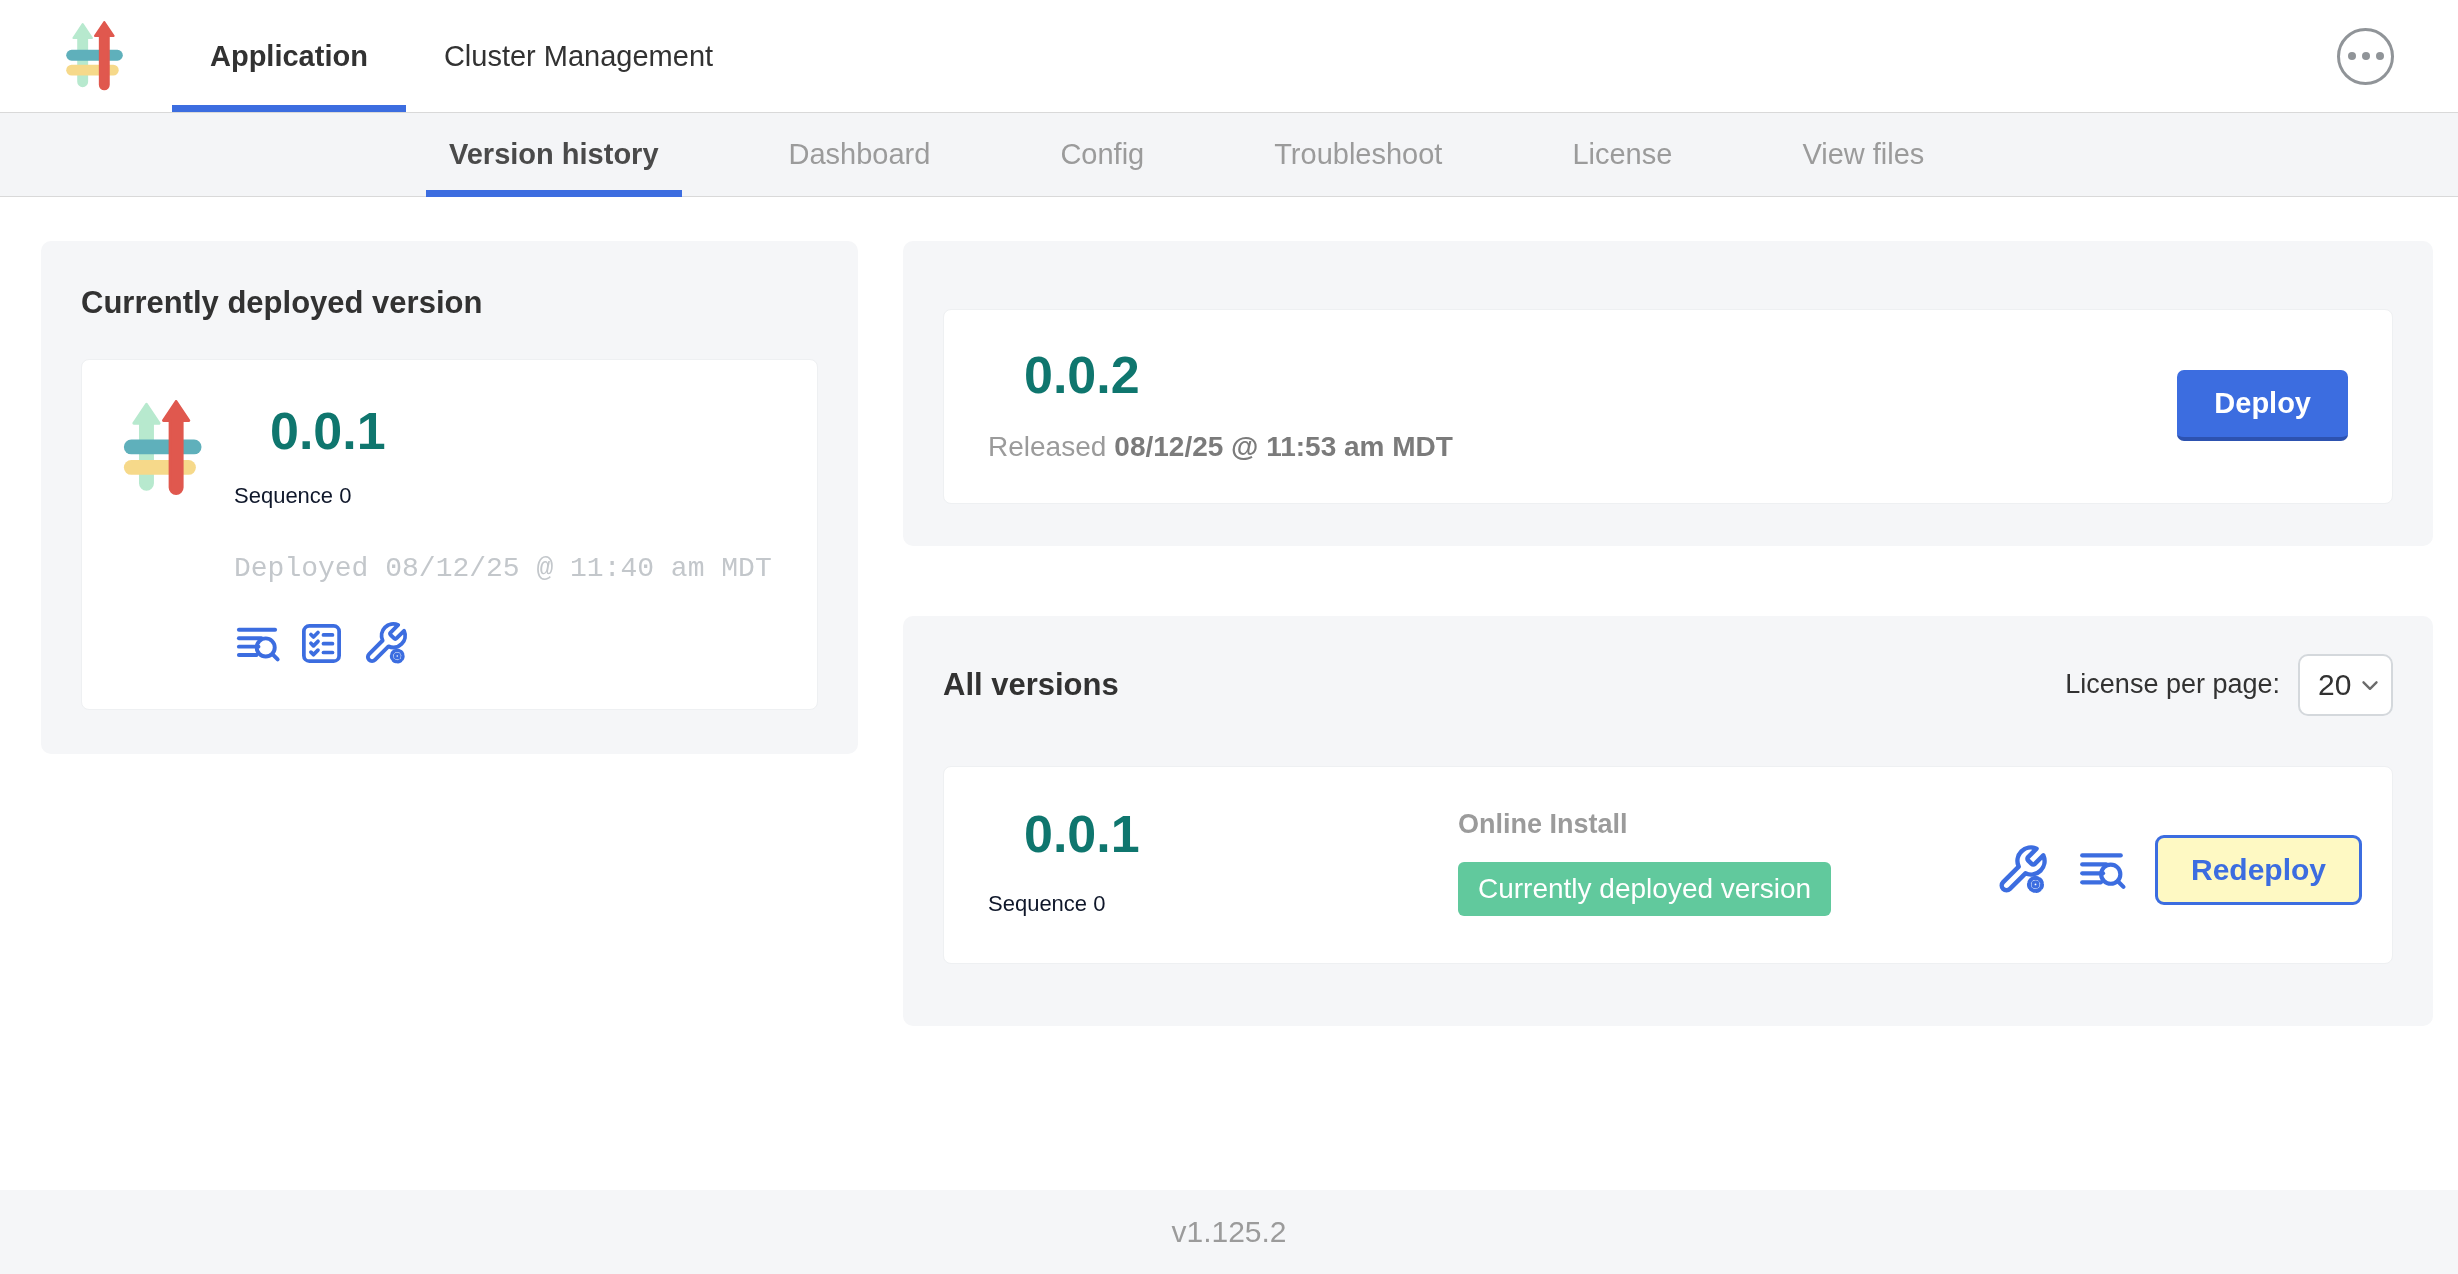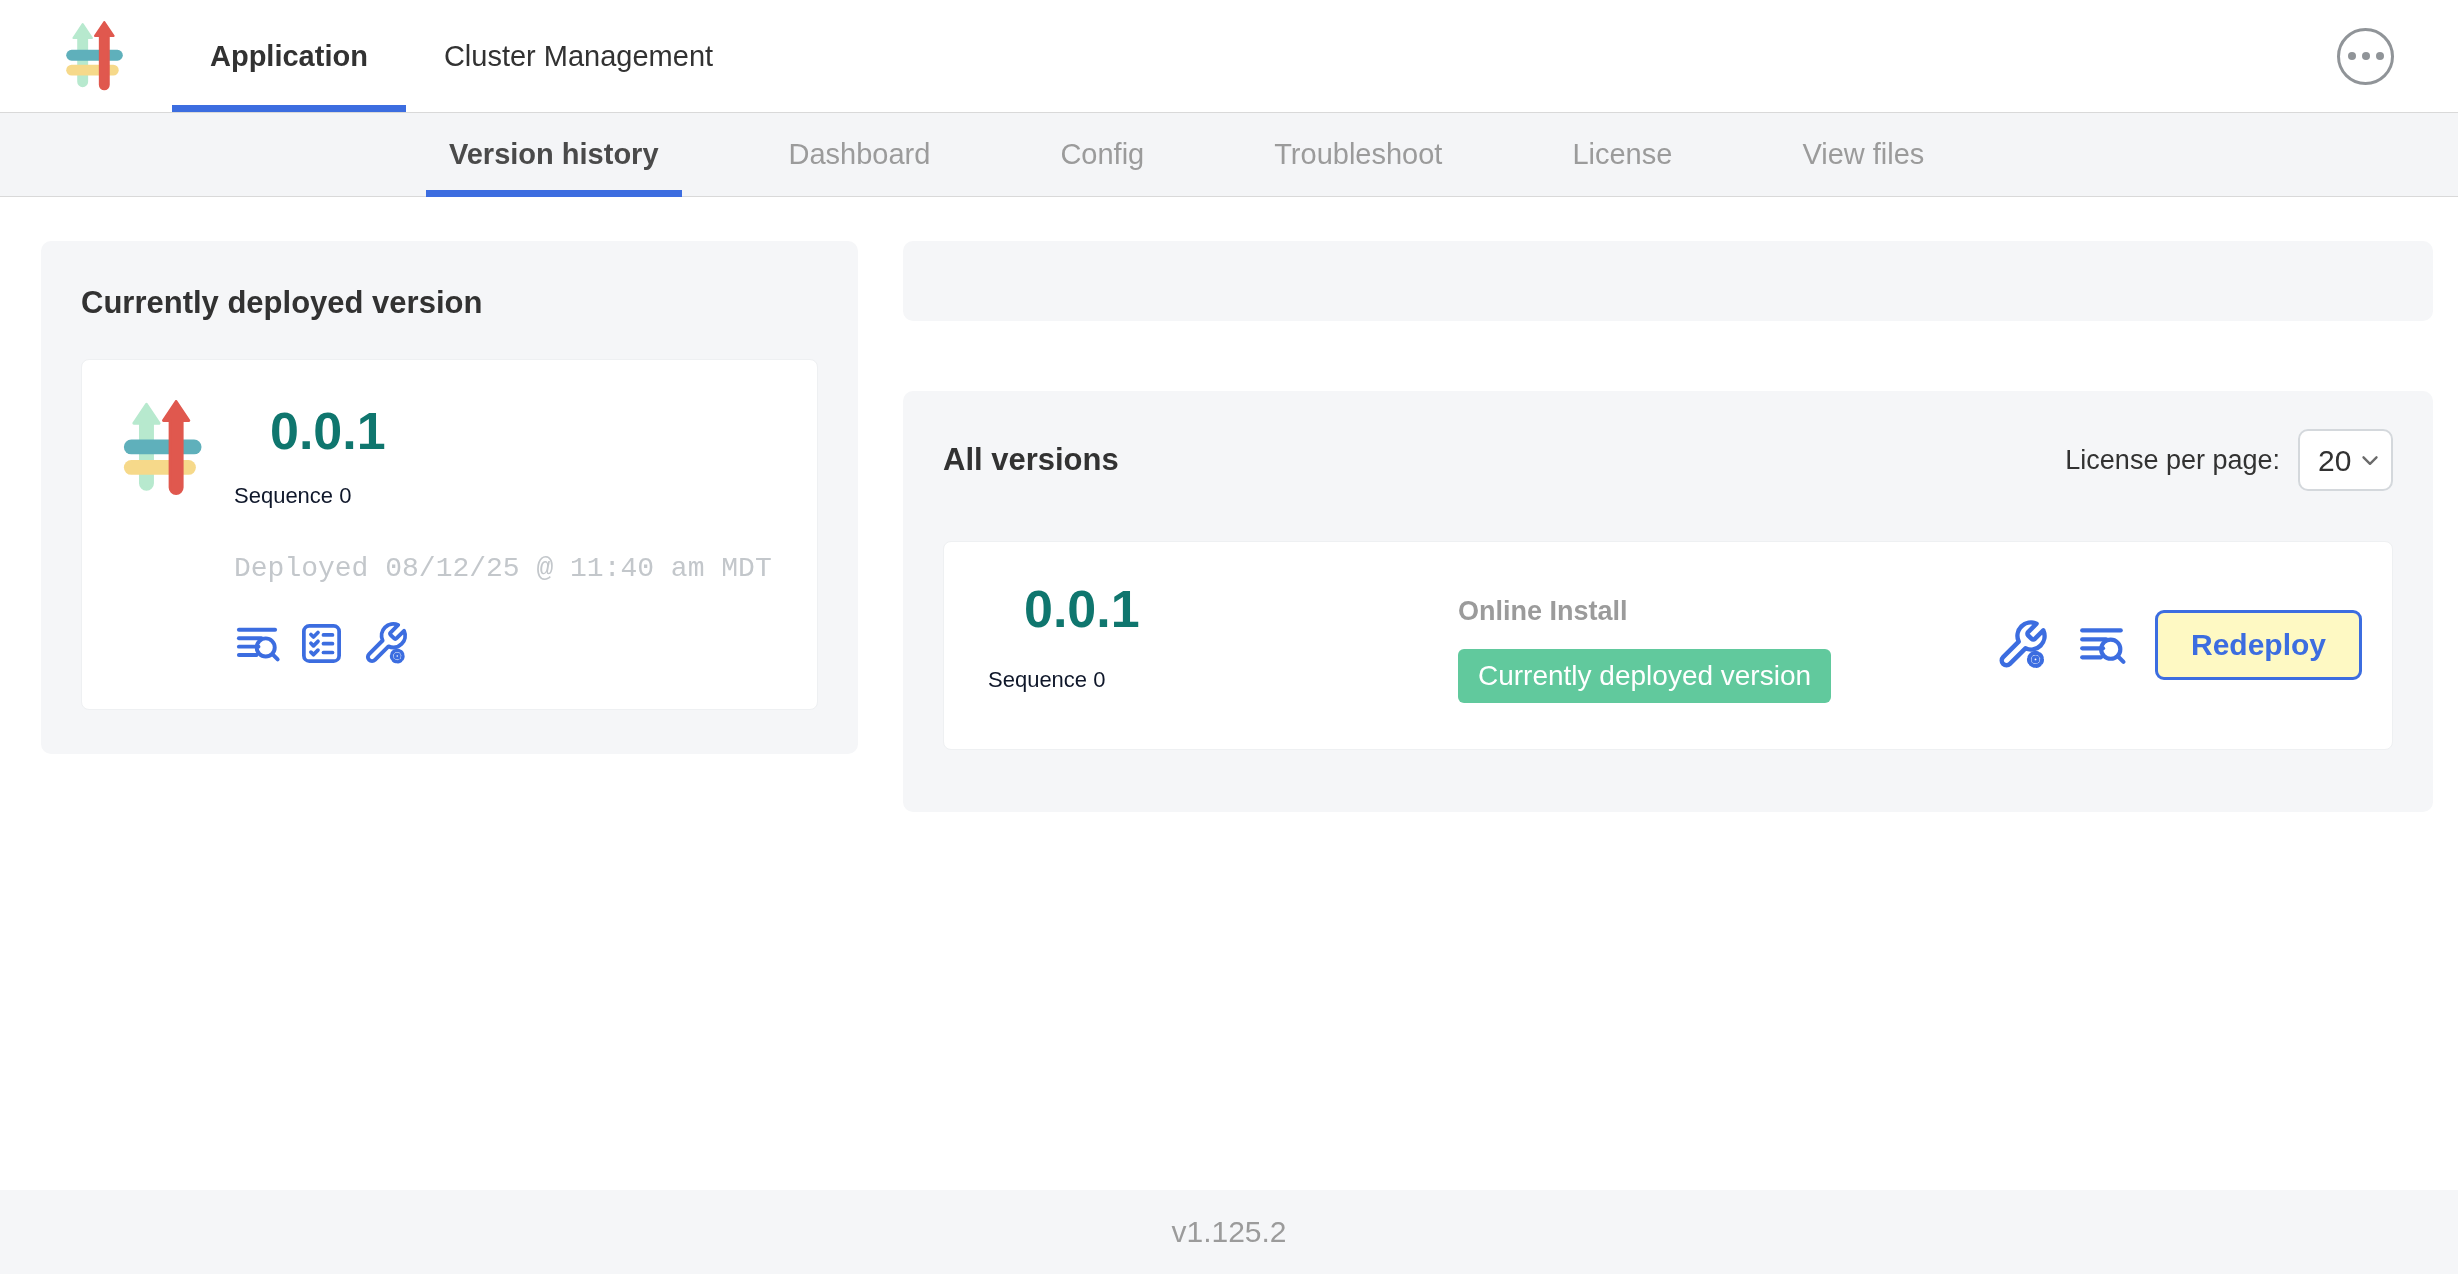--- a/index.html
+++ b/index.html
@@ -74,21 +74,21 @@
   .rpp-label{font-size:27px;color:#323232;font-weight:500;}
   .select-wrap{position:relative;}
   .select-wrap select{appearance:none;-webkit-appearance:none;width:95px;height:62px;
     background:#fff;border:2px solid #d4d8dc;border-radius:10px;font-family:inherit;
     font-size:30px;color:#323232;padding:0 34px 0 18px;cursor:pointer;}
   .select-wrap .chev{position:absolute;right:10px;top:50%;transform:translateY(-50%);
     pointer-events:none;color:#6b6b6b;display:flex;}
   .version-row{margin-top:50px;padding:40px 30px 46px 44px;display:flex;align-items:flex-start;}
   .vr-left{width:470px;flex:0 0 auto;}
   .vr-mid{flex:1 1 auto;padding-top:2px;}
-  .install-type{font-size:27px;font-weight:600;color:#9b9b9b;margin-top:12px;}
+  .install-type{font-size:27px;font-weight:600;color:#9b9b9b;}
   .status-badge{display:inline-block;margin-top:22px;background:var(--badge_green);color:#fff;
     font-size:28px;padding:11px 20px;border-radius:6px;}
   .vr-actions{flex:0 0 auto;display:flex;align-items:center;gap:28px;margin-top:28px;}
   .btn-outline{background:#fef9c3;color:var(--accent);font-size:30px;font-weight:700;font-family:inherit;
     border:3px solid var(--accent);border-radius:9px;padding:15px 33px;cursor:pointer;}
   
   footer{flex:0 0 auto;height:84px;background:var(--card_bg);display:flex;align-items:center;justify-content:center;}
   footer span{font-size:30px;color:#9b9b9b;}
   svg{display:block;}
 </style>
@@ -187,20 +187,29 @@
             </svg>
           </span>
         </div>
       </div>
     </div>
   </section>
 
   <div class="right-col">
 
     <section class="card updates-card">
+      <div class="inner-card update-inner">
+        <div>
+          <div class="version-big">0.0.2</div>
+          <div class="released-line">
+            <span>Released</span><b>08/12/25 @ 11:53 am MDT</b>
+          </div>
+        </div>
+        <button class="btn-primary">Deploy</button>
+      </div>
     </section>
 
     <section class="card versions-card">
       <div class="card-head">
         <h2>All versions</h2>
         <div class="rpp">
           <span class="rpp-label">License per page:</span>
           <span class="select-wrap">
             <select>
               <option>20</option>

